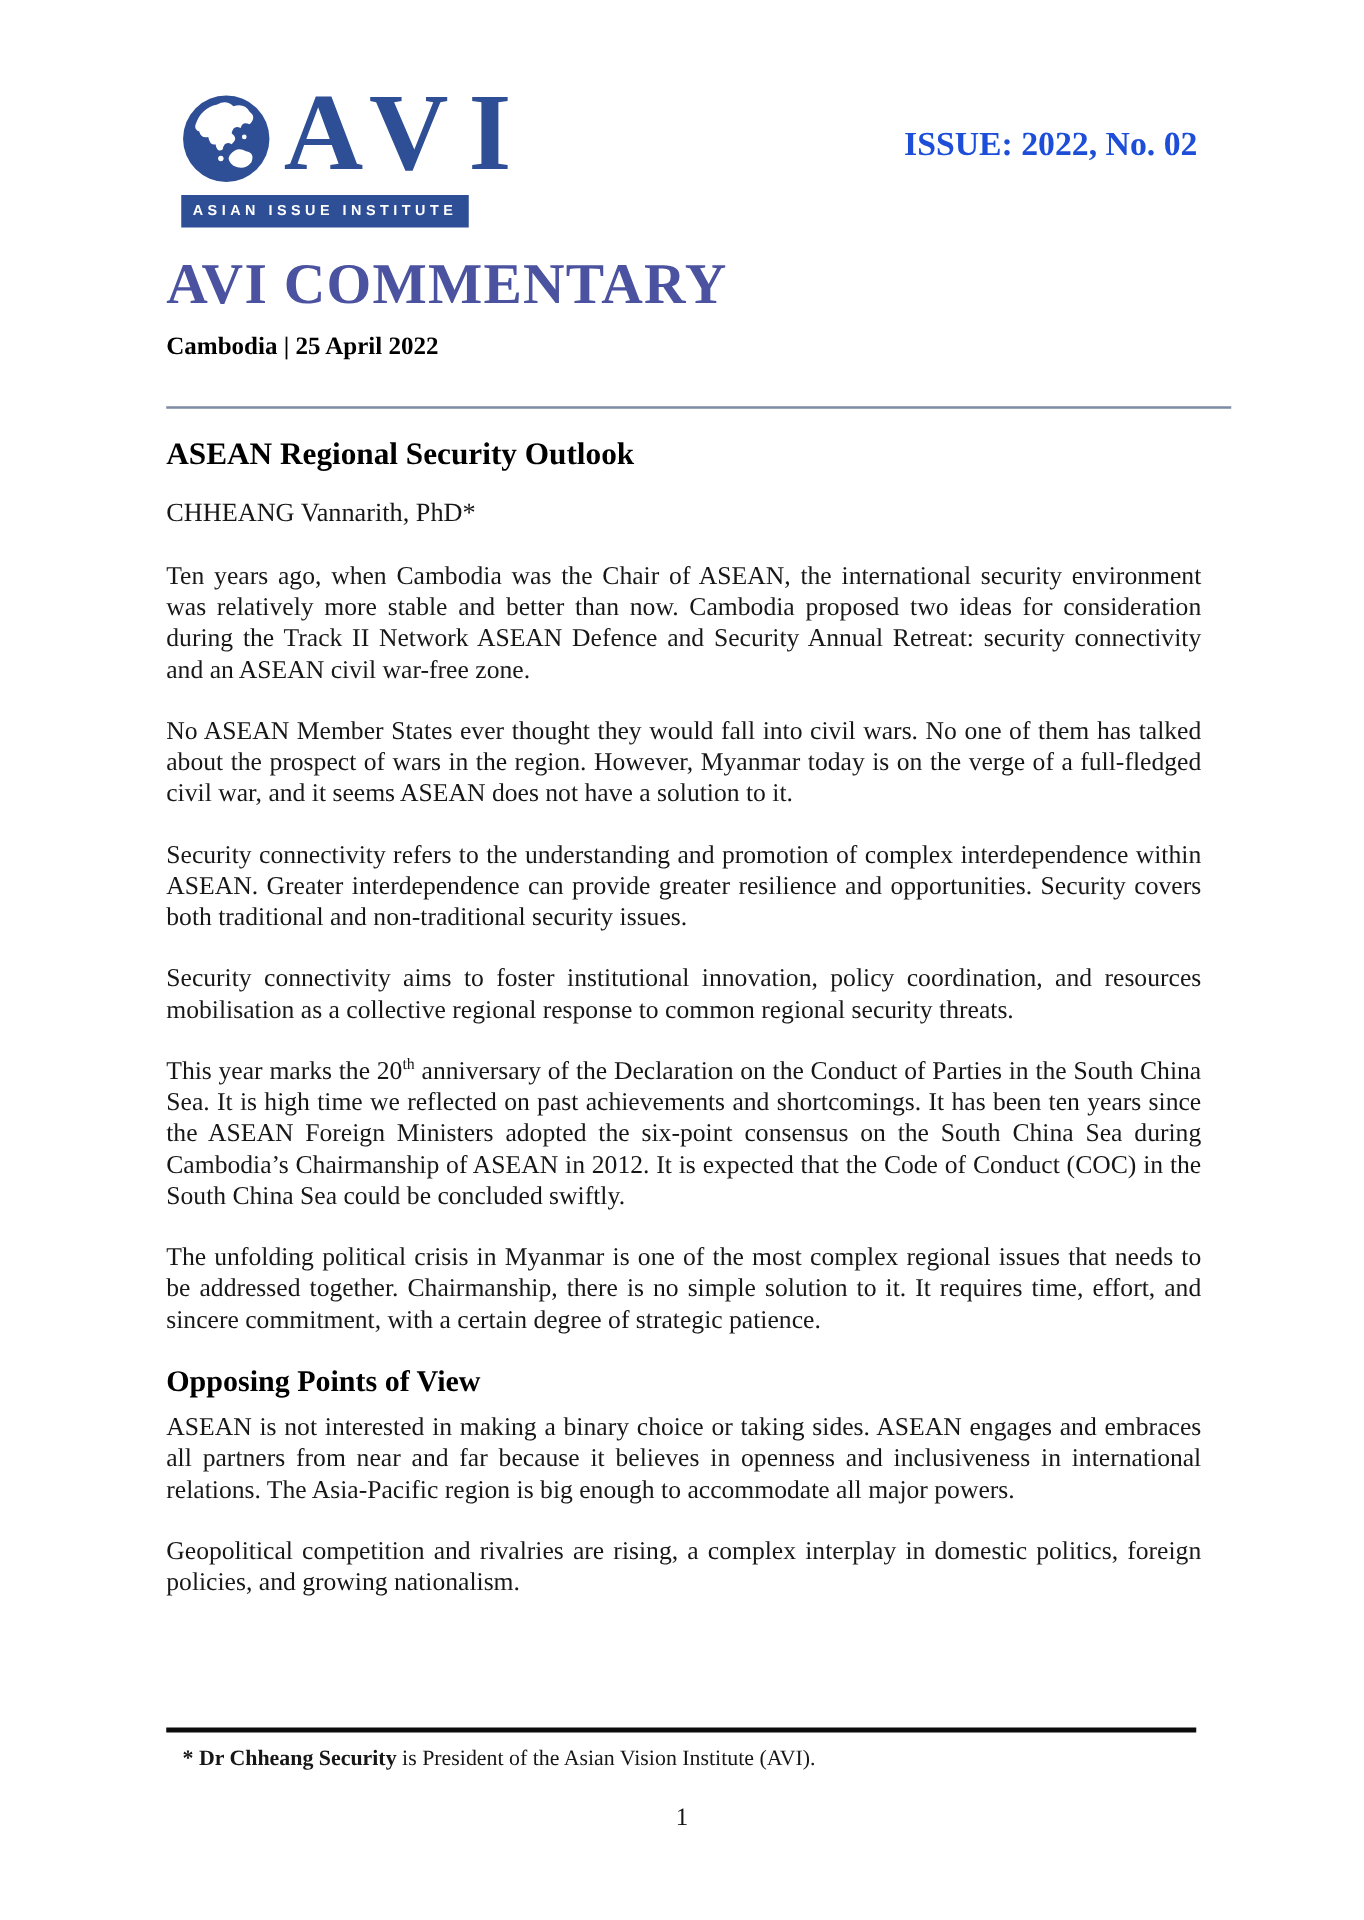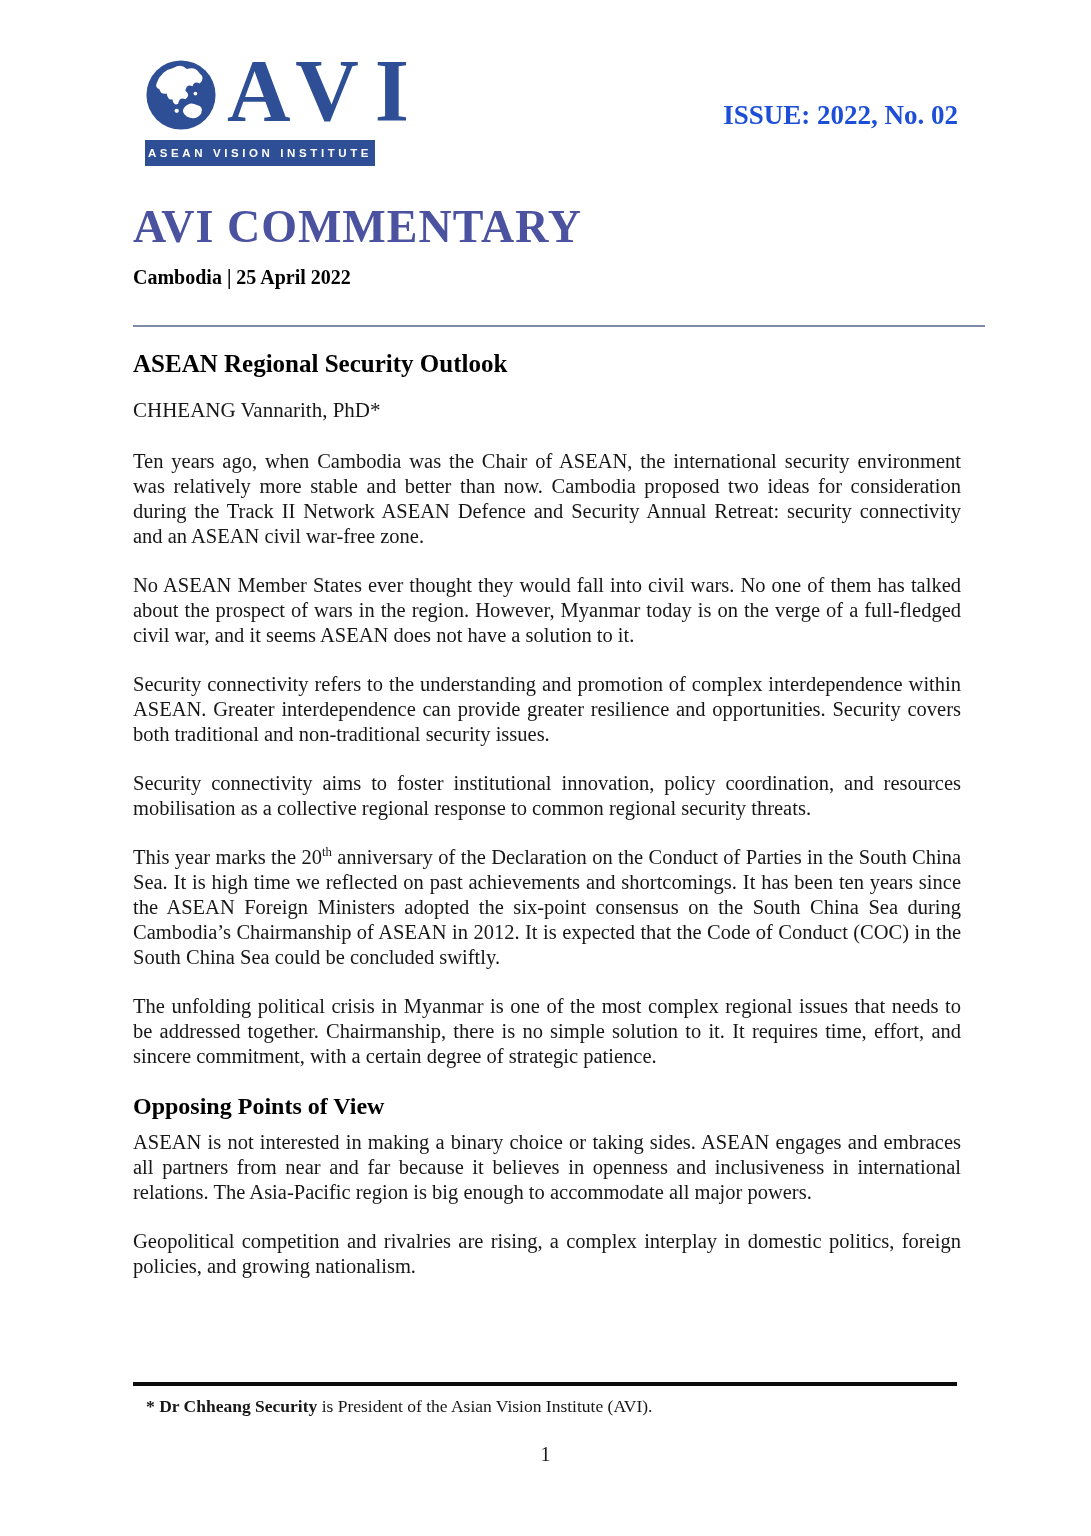--- a/index.html
+++ b/index.html
@@ -13,21 +13,21 @@
   .page{
     position:relative;
     width:1091px;height:1536px;
     background:#ffffff;
     margin:0 auto;
     font-family:"Liberation Serif", serif;
     color:var(--ink);
     overflow:hidden;
   }
   
-  .logo{position:absolute;left:145px;top:54px;width:232px;}
+  .logo{position:absolute;left:145px;top:70px;width:232px;}
   .logo-top{display:flex;align-items:center;gap:10px;height:82px;}
   .globe{width:72px;height:72px;flex:0 0 auto;}
   .logo-acronym{
     font-family:"Liberation Serif", serif;
     font-size:88px;line-height:82px;
     font-weight:600;
     letter-spacing:16px;
     color:var(--logo-blue);
     transform:translateY(-4px);
   }
@@ -110,21 +110,21 @@
       <svg class="globe" viewBox="0 0 100 100" aria-hidden="true">
         <circle cx="50" cy="50" r="48" fill="#2e4f95"></circle>
         <path fill="#ffffff" d="M16 34 Q22 16 40 12 Q50 6 58 14 Q70 10 76 20 Q84 26 76 34 Q68 30 66 38 Q58 34 56 44 Q64 50 56 56 Q48 52 46 62 Q40 66 38 56 Q32 58 30 48 Q22 50 20 42 Q14 40 16 34 Z"></path>
         <path fill="#ffffff" d="M54 68 Q62 58 72 64 Q82 66 78 76 Q70 86 58 80 Q50 74 54 68 Z"></path>
         <circle cx="44" cy="72" r="3" fill="#ffffff"></circle>
         <circle cx="70" cy="48" r="2.6" fill="#ffffff"></circle>
         <circle cx="30" cy="24" r="2.2" fill="#ffffff"></circle>
       </svg>
       <span class="logo-acronym">AVI</span>
     </div>
-    <div class="logo-banner">ASEAN VISION INSTITUTE</div>
+    <div class="logo-banner">ASIAN ISSUE INSTITUTE</div>
   </div>
 
   <div class="issue">ISSUE: 2022, No. 02</div>
 
   <div class="masthead-title">AVI COMMENTARY</div>
   <div class="dateline">Cambodia | 25 April 2022</div>
   <hr class="divider">
 
   <main class="article">
     <h1>ASEAN Regional Security Outlook</h1>

